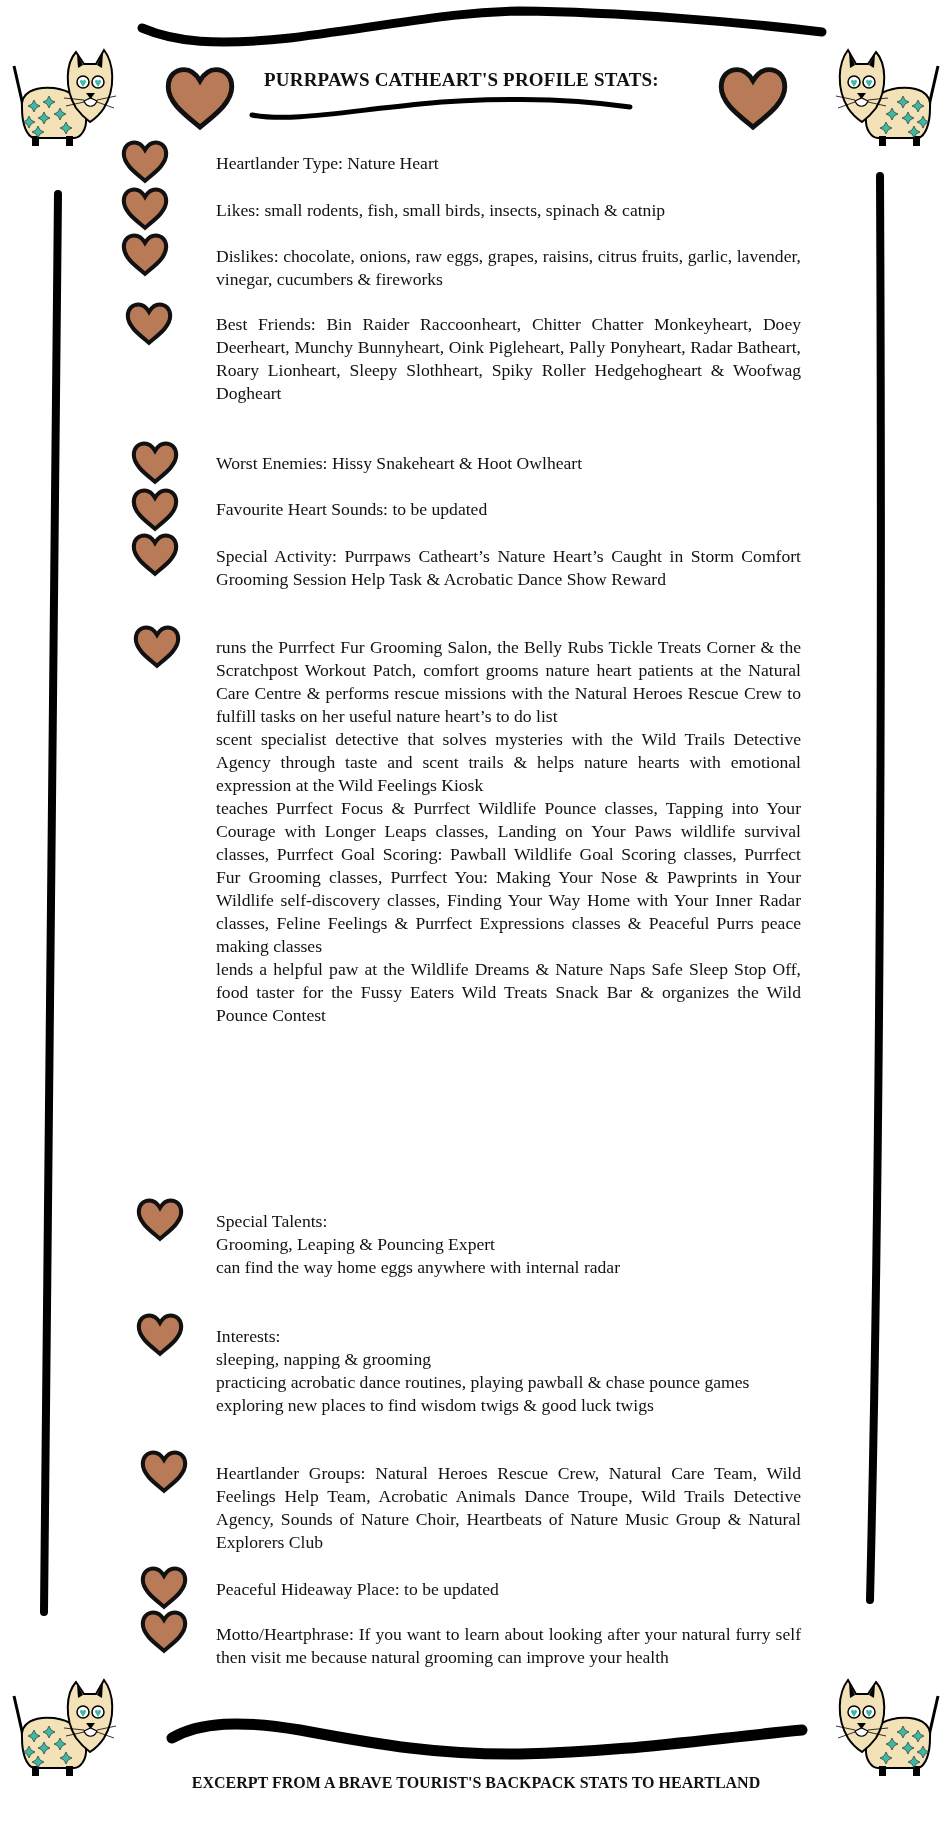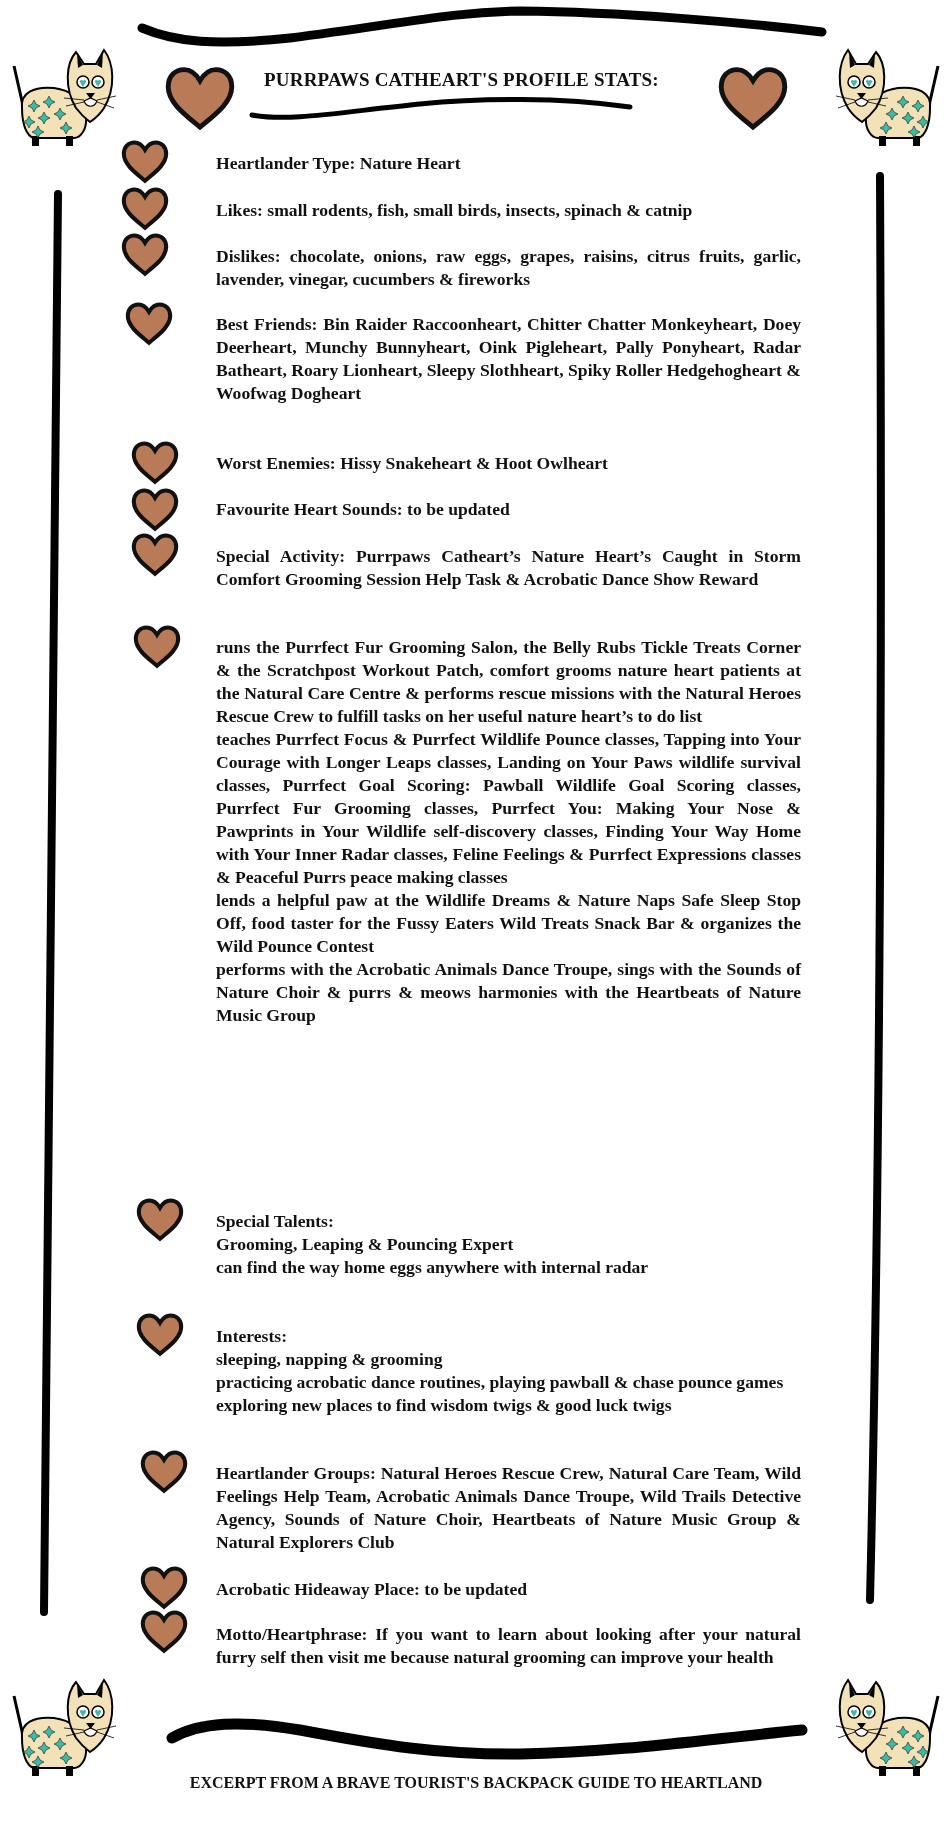--- a/index.html
+++ b/index.html
@@ -1,38 +1,38 @@
 <!DOCTYPE html>
 <html><head>
 <meta charset="utf-8">
 <style>
   html, body { margin: 0; padding: 0; background: #ffffff; }
   body { width: 952px; height: 1846px; position: relative; overflow: hidden;
          font-family: "Liberation Serif", "DejaVu Serif", serif; color: #111; }
   svg.deco { position: absolute; left: 0; top: 0; }
   .title { position: absolute; left: 264px; top: 69px; font-size: 19px; font-weight: bold; letter-spacing: 0.2px; white-space: nowrap; }
   .footer { position: absolute; left: 0; width: 952px; top: 1774px; text-align: center; font-size: 16px; font-weight: bold; white-space: nowrap; }
-  .entry { position: absolute; left: 216px; width: 585px; font-size: 17.6px; font-weight: bold; line-height: 23px; text-align: justify; }
+  .entry { position: absolute; left: 216px; width: 585px; font-size: 17.6px; font-weight: normal; line-height: 23px; text-align: justify; }
   .entry .line { display: block; text-align: justify; text-align-last: left; }
   .heart { position: absolute; width: 54px; height: 44px; }
   .cat { position: absolute; width: 130px; height: 110px; }
 </style>
 </head>
 <body>
 
 <svg class="deco" width="952" height="1846">
   <path d="M142,28 C175,42 215,46 290,38 C400,24 450,12 520,11 C620,12 740,22 822,32" stroke="#000" stroke-width="9" fill="none" stroke-linecap="round"></path>
   <path d="M252,115 C290,122 340,112 420,104 C480,98 560,97 630,107" stroke="#000" stroke-width="5" fill="none" stroke-linecap="round"></path>
   <path d="M58,194 C52,600 48,1100 44,1612" stroke="#000" stroke-width="8" fill="none" stroke-linecap="round"></path>
   <path d="M880,176 C882,600 882,1100 870,1600" stroke="#000" stroke-width="8" fill="none" stroke-linecap="round"></path>
   <path d="M172,1738 C200,1722 240,1720 300,1730 C380,1745 440,1755 520,1754 C620,1752 700,1740 802,1730" stroke="#000" stroke-width="11" fill="none" stroke-linecap="round"></path>
 </svg>
 
 <div class="title">PURRPAWS CATHEART'S PROFILE STATS:</div>
-<div class="footer">EXCERPT FROM A BRAVE TOURIST'S BACKPACK GUIDE TO HEARTLAND</div>
+<div class="footer">EXCERPT FROM A BRAVE TOURIST'S BACKPACK STATS TO HEARTLAND</div>
 
 <svg class="heart" style="left:163px;top:66px;width:74px;height:66px;" viewBox="0 0 60 54">
   <path class="hp" d="M30,50 C18,40 4,30 4,17 C4,8 10,3 17,3 C23,3 27,7 30,12 C33,7 37,3 43,3 C50,3 56,8 56,17 C56,30 42,40 30,50 Z" fill="#b97a57" stroke="#111111" stroke-width="4"></path>
 </svg>
 <svg class="heart" style="left:716px;top:66px;width:74px;height:66px;" viewBox="0 0 60 54">
   <path class="hp" d="M30,50 C18,40 4,30 4,17 C4,8 10,3 17,3 C23,3 27,7 30,12 C33,7 37,3 43,3 C50,3 56,8 56,17 C56,30 42,40 30,50 Z" fill="#b97a57" stroke="#111111" stroke-width="4"></path>
 </svg>
 
 <svg class="cat" style="left:4px;top:38px;" viewBox="0 0 130 110">
     <use href="#catshape"></use>
@@ -143,37 +143,37 @@
       <span class="line"><span>Worst Enemies:</span> <span>Hissy Snakeheart &amp; Hoot Owlheart</span></span>
     </div>
   <div class="entry" style="top:498px">
       <span class="line"><span>Favourite Heart Sounds:</span> <span>to be updated</span></span>
     </div>
   <div class="entry" style="top:545px">
       <span class="line"><span>Special Activity:</span> <span>Purrpaws Catheart’s Nature Heart’s Caught in Storm Comfort Grooming Session Help Task &amp; Acrobatic Dance Show Reward</span></span>
     </div>
   <div class="entry" style="top:636px">
     <span class="line">runs the Purrfect Fur Grooming Salon, the Belly Rubs Tickle Treats Corner &amp; the Scratchpost Workout Patch, comfort grooms nature heart patients at the Natural Care Centre &amp; performs rescue missions with the Natural Heroes Rescue Crew to fulfill tasks on her useful nature heart’s to do list</span>
+    <span class="line">scent specialist detective that solves mysteries with the Wild Trails Detective Agency through taste and scent trails &amp; helps nature hearts with emotional expression at the Wild Feelings Kiosk</span>
     <span class="line">teaches Purrfect Focus &amp; Purrfect Wildlife Pounce classes, Tapping into Your Courage with Longer Leaps classes, Landing on Your Paws wildlife survival classes, Purrfect Goal Scoring: Pawball Wildlife Goal Scoring classes, Purrfect Fur Grooming classes, Purrfect You: Making Your Nose &amp; Pawprints in Your Wildlife self-discovery classes, Finding Your Way Home with Your Inner Radar classes, Feline Feelings &amp; Purrfect Expressions classes &amp; Peaceful Purrs peace making classes</span>
     <span class="line">lends a helpful paw at the Wildlife Dreams &amp; Nature Naps Safe Sleep Stop Off, food taster for the Fussy Eaters Wild Treats Snack Bar &amp; organizes the Wild Pounce Contest</span>
-    <span class="line">performs with the Acrobatic Animals Dance Troupe, sings with the Sounds of Nature Choir &amp; purrs &amp; meows harmonies with the Heartbeats of Nature Music Group</span>
   </div>
   <div class="entry" style="top:1210px">
     <span class="line">Special Talents:</span>
     <span class="line">Grooming, Leaping &amp; Pouncing Expert</span>
     <span class="line">can find the way home eggs anywhere with internal radar</span>
   </div>
   <div class="entry" style="top:1325px">
     <span class="line">Interests:</span>
     <span class="line">sleeping, napping &amp; grooming</span>
     <span class="line">practicing acrobatic dance routines, playing pawball &amp; chase pounce games</span>
     <span class="line">exploring new places to find wisdom twigs &amp; good luck twigs</span>
   </div>
   <div class="entry" style="top:1462px">
       <span class="line"><span>Heartlander Groups:</span> <span>Natural Heroes Rescue Crew, Natural Care Team, Wild Feelings Help Team, Acrobatic Animals Dance Troupe, Wild Trails Detective Agency, Sounds of Nature Choir, Heartbeats of Nature Music Group &amp; Natural Explorers Club</span></span>
     </div>
   <div class="entry" style="top:1578px">
-      <span class="line"><span>Acrobatic Hideaway Place:</span> <span>to be updated</span></span>
+      <span class="line"><span>Peaceful Hideaway Place:</span> <span>to be updated</span></span>
     </div>
   <div class="entry" style="top:1623px">
       <span class="line"><span>Motto/Heartphrase:</span> <span>If you want to learn about looking after your natural furry self then visit me because natural grooming can improve your health</span></span>
     </div>
 </div>
 
 </body></html>

